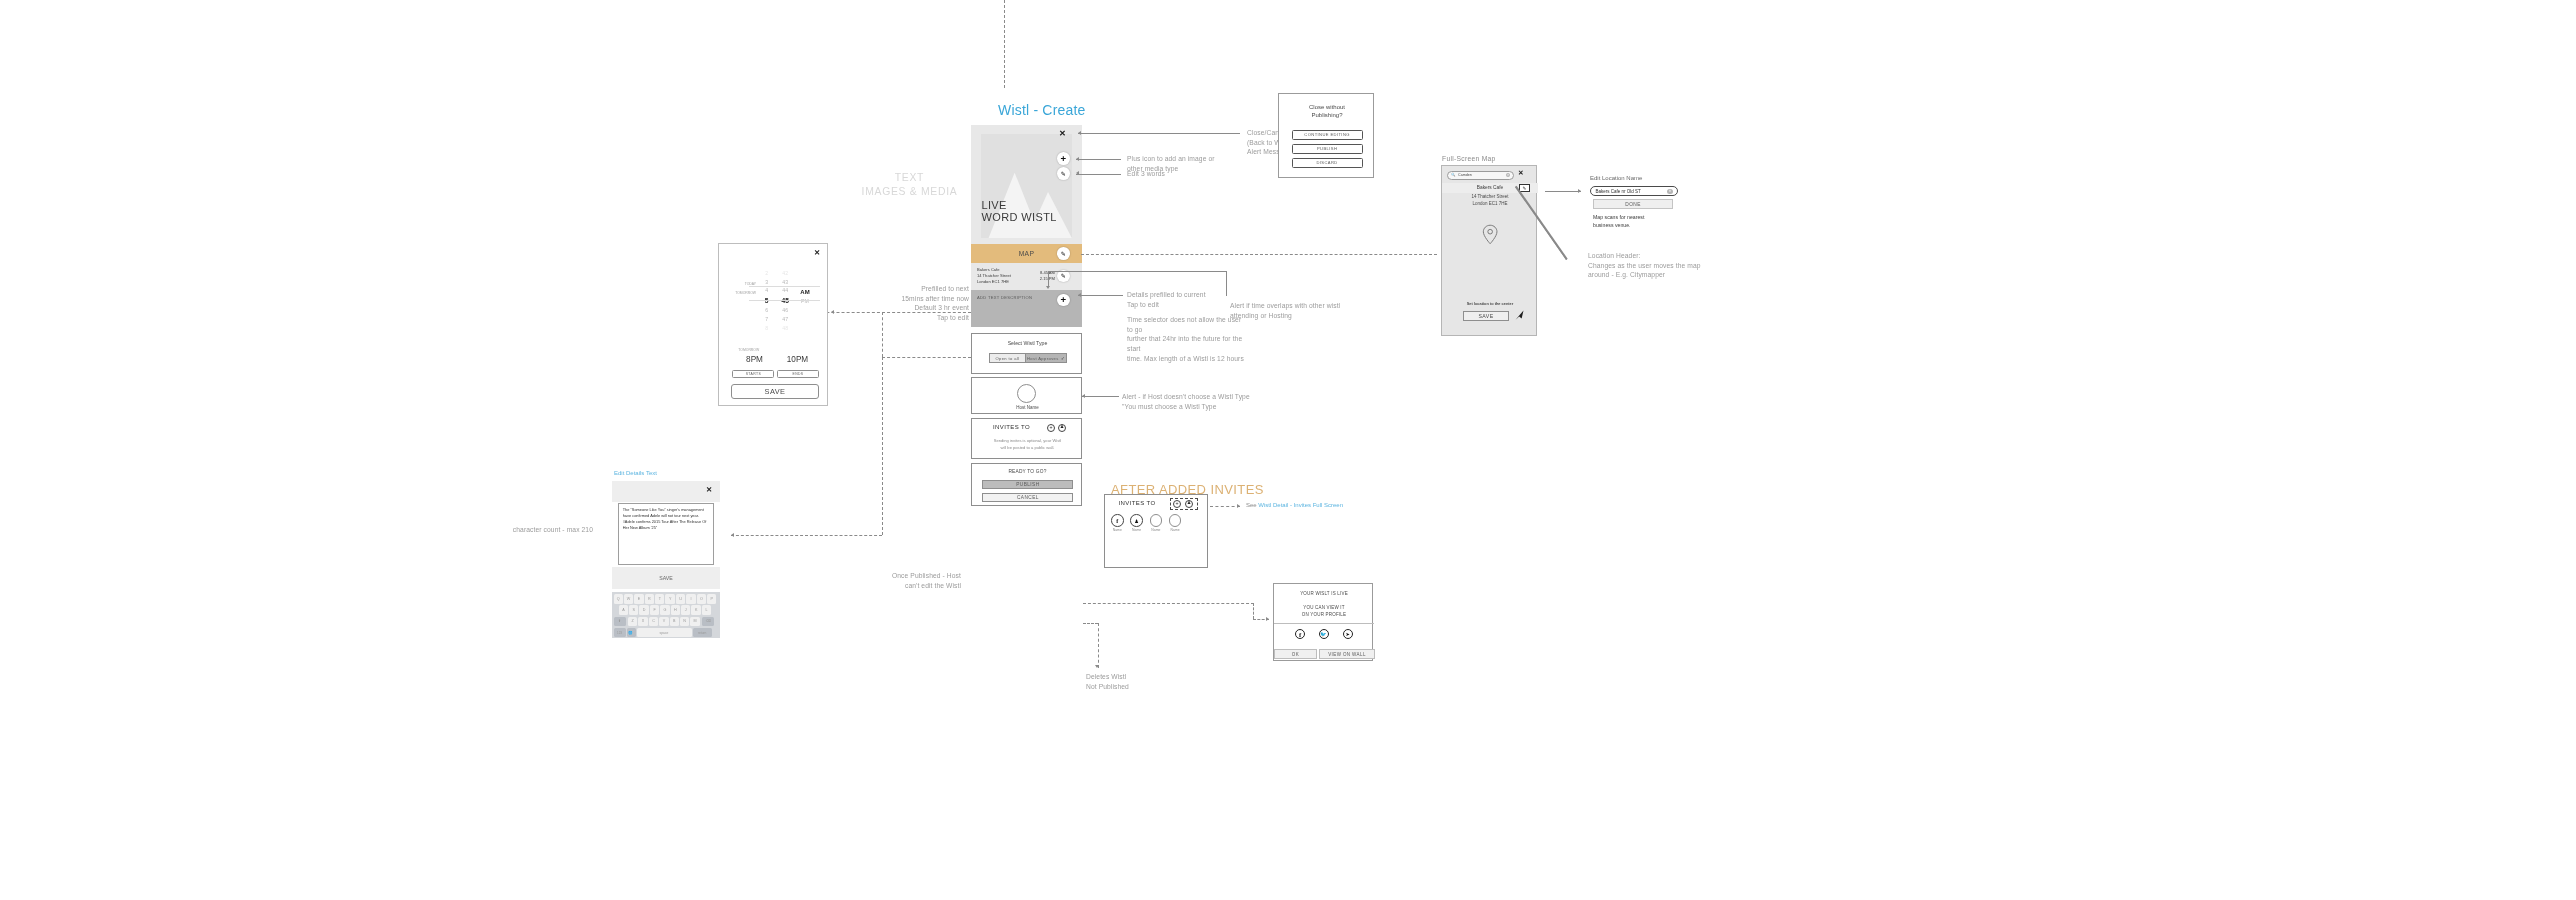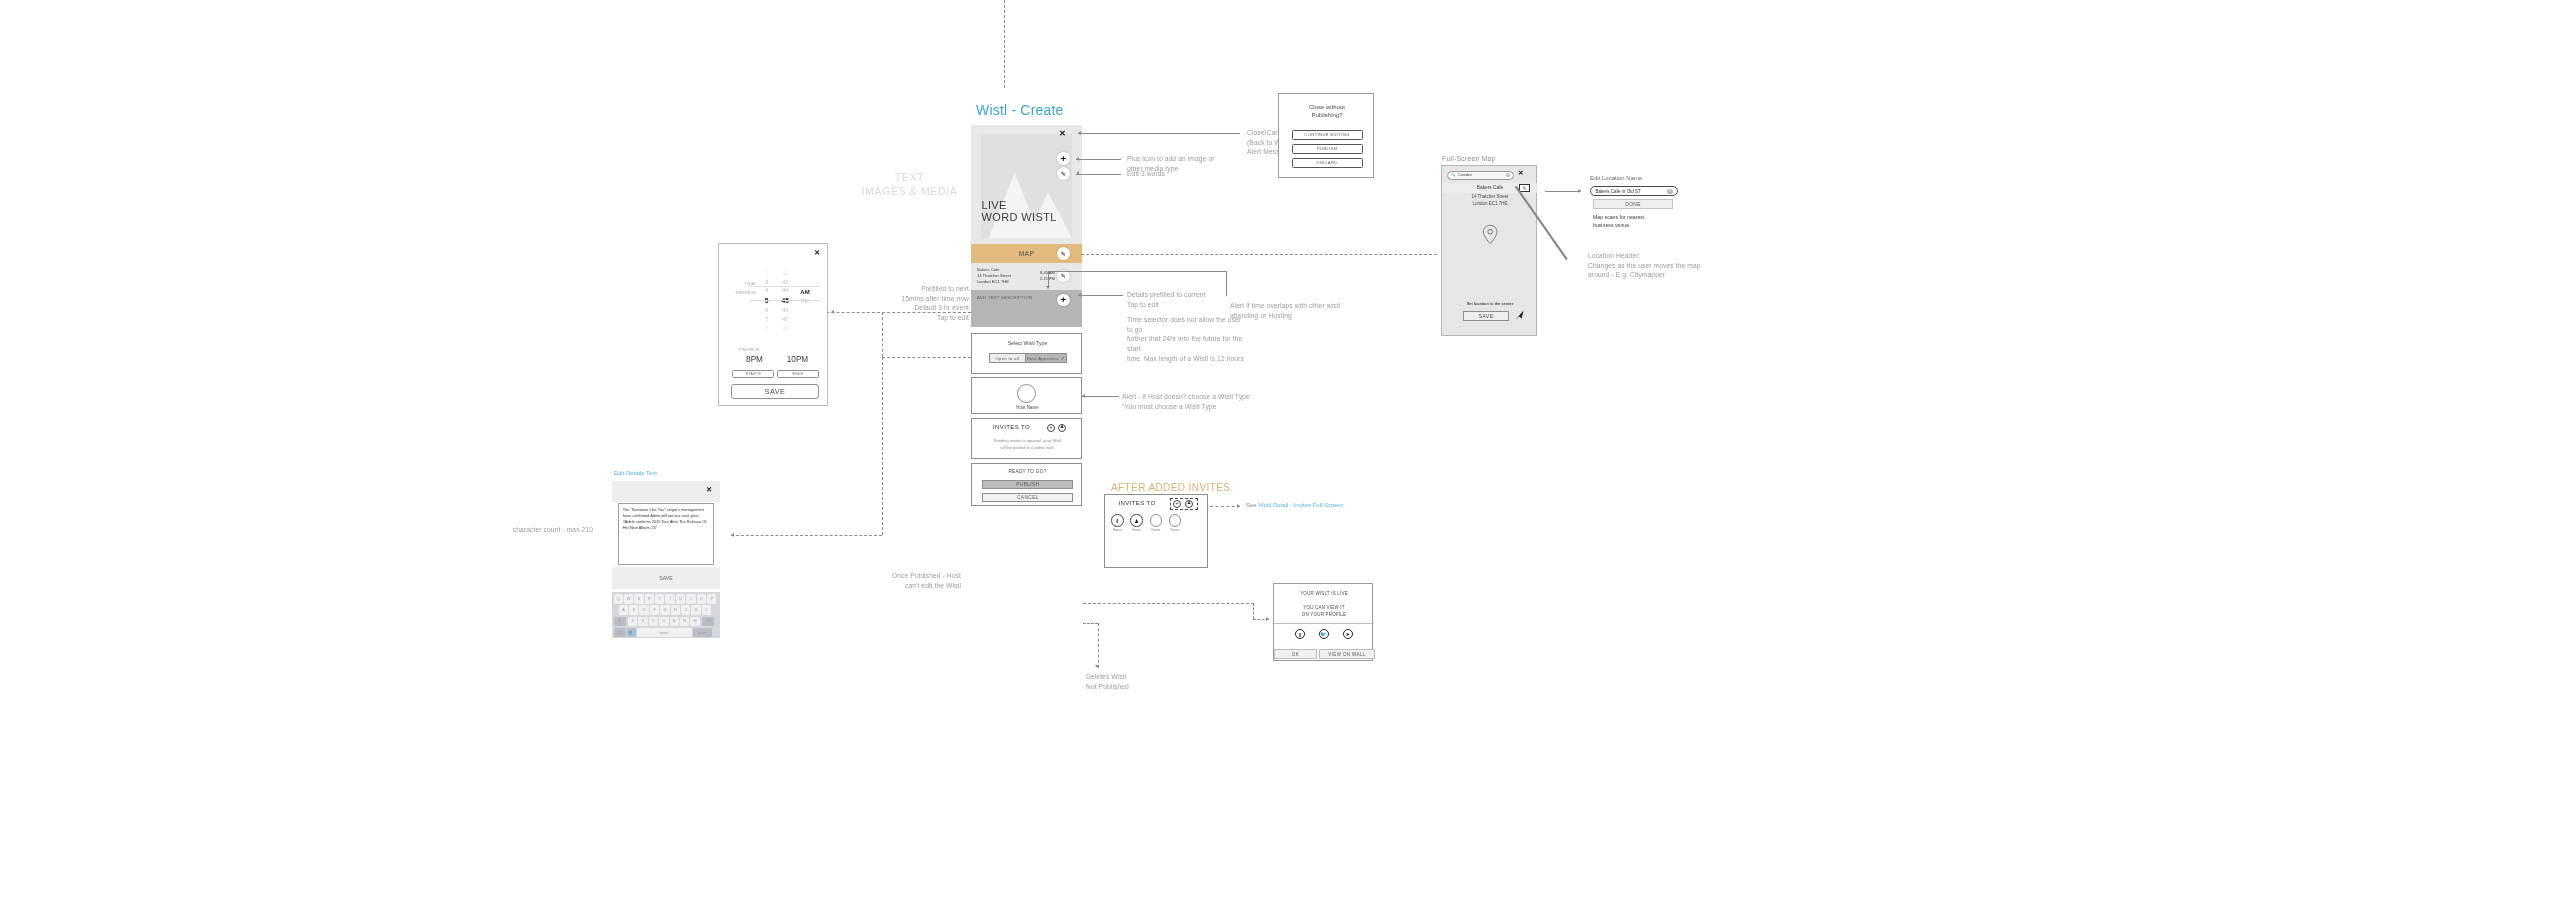--- a/index.html
+++ b/index.html
@@ -3,21 +3,21 @@
 <meta charset="utf-8">
 <style>
   html,body{margin:0;padding:0;background:#ffffff;}
   body{width:2576px;height:901px;position:relative;overflow:hidden;
        font-family:"Liberation Sans",sans-serif;color:#4a4a4a;}
   .abs{position:absolute;}
   .lbl{color:#9b9b9b;font-size:6.7px;line-height:1.45;letter-spacing:0.1px;}
   .lbl-dark{color:#7d7d7d;font-size:6.7px;line-height:1.45;}
   .title-blue{color:#3aa6d8;font-size:14px;letter-spacing:0.2px;}
   .link-blue{color:#5bb4e0;font-size:6.7px;}
-  .sect-tan{color:#dcb173;font-size:10px;letter-spacing:0.4px;}
+  .sect-tan{color:#dcb173;font-size:13px;letter-spacing:0.4px;}
   .panel{background:#fff;border:0.7px solid #8e8e8e;box-sizing:border-box;}
   .ln{background:#8a8a8a;position:absolute;}
   .hln{height:0.7px;}
   .vln{width:0.7px;}
   .dash-h{position:absolute;height:0;border-top:0.7px dashed #8a8a8a;}
   .dash-v{position:absolute;width:0;border-left:0.7px dashed #8a8a8a;}
   .btn{box-sizing:border-box;display:flex;align-items:center;justify-content:center;
        border:0.7px solid #8e8e8e;background:#f2f2f2;font-size:6px;color:#5a5a5a;letter-spacing:0.4px;}
   .circ{border-radius:50%;box-sizing:border-box;}
   .fab{width:12.6px;height:12.6px;border-radius:50%;background:#fff;display:flex;
@@ -27,21 +27,21 @@
   .arrowhead{width:0;height:0;border-top:2.2px solid transparent;border-bottom:2.2px solid transparent;}
   .ar-left{border-right:3.7px solid #8a8a8a;}
   .ar-right{border-left:3.7px solid #8a8a8a;}
   .ar-down{width:0;height:0;border-left:2.2px solid transparent;border-right:2.2px solid transparent;border-top:3.7px solid #8a8a8a;}
 </style>
 </head>
 <body>
 
 <div class="dash-v" style="left:1004px;top:0;height:88px;"></div>
 
-<div class="abs title-blue" style="left:976px;top:102px;">Wistl - Create</div>
+<div class="abs title-blue" style="left:998px;top:102px;">Wistl - Create</div>
 
 <div class="abs" style="left:839px;top:171px;width:141px;text-align:center;color:#d8d8d8;font-size:10.4px;line-height:1.35;letter-spacing:0.7px;">
   <div>TEXT</div>
   <div>IMAGES &amp; MEDIA</div>
 </div>
 
 <div class="abs" style="left:971px;top:125px;width:111px;height:512px;background:#fff;">
 
   <div class="abs" style="left:0;top:0;width:111px;height:119px;background:#e8e8e8;">
     <div class="abs" style="left:10.4px;top:9px;width:91px;height:104px;background:#e0e0e0;overflow:hidden;">

